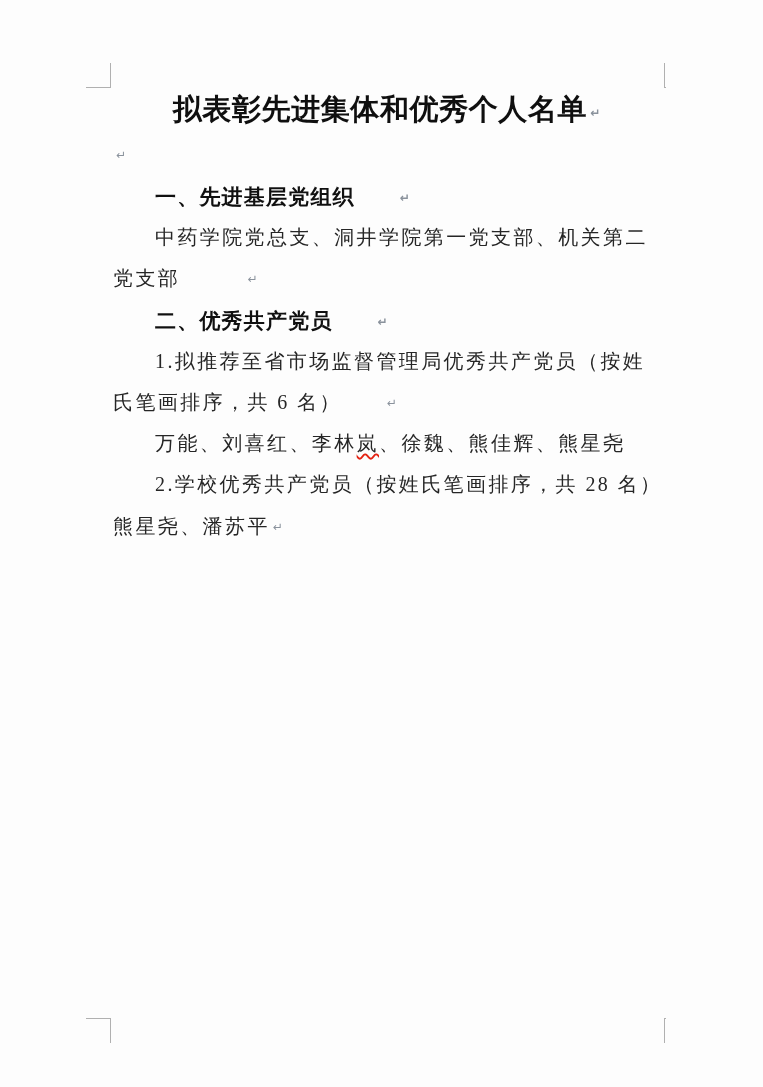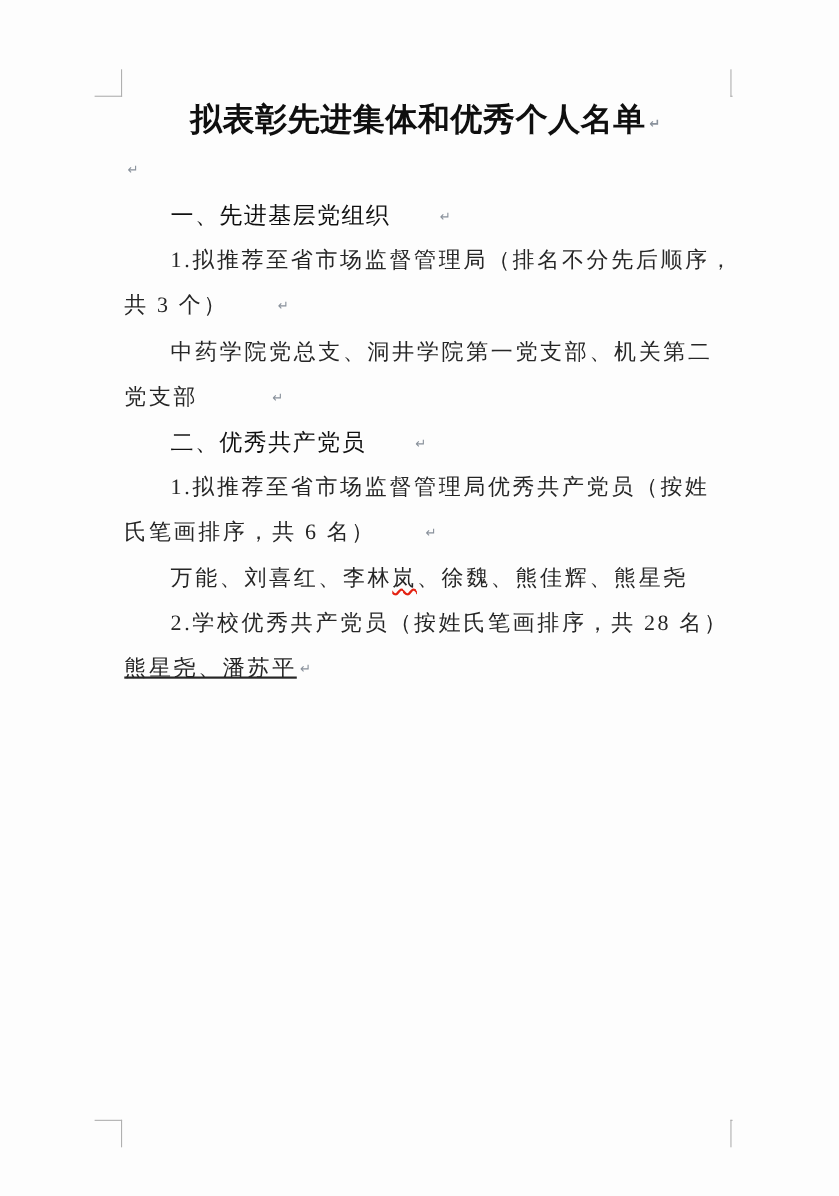--- a/index.html
+++ b/index.html
@@ -20,26 +20,26 @@
     text-align:center;
     font-size:29px;
     line-height:48px;
     font-weight:700;
     letter-spacing:.6px;
     color:#0f0f0f;
   }
   .blk.blank{text-indent:0;line-height:43px;}
   .blk.heading{
     font-family:"Liberation Sans","DejaVu Sans",sans-serif;
-    font-weight:400;
+    font-weight:700;
     font-size:21px;
     letter-spacing:1.2px;
     color:#101010;
   }
-  .blk.noindent{text-indent:0;text-decoration:underline;}
+  .blk.noindent{text-indent:0;}
   .mark{
     display:inline-block;
     color:#8a929c;
     font-size:12px;
     line-height:1;
     letter-spacing:0;
     margin-left:3px;
     transform:translateY(-2px);
     font-family:"DejaVu Sans",sans-serif;
   }
@@ -58,21 +58,20 @@
 
 <div class="page">
   <div class="crop tl"></div>
   <div class="crop tr"></div>
   <div class="crop bl"></div>
   <div class="crop br"></div>
   <div class="textarea">
       <p class="blk title">拟表彰先进集体和优秀个人名单<span class="mark">↵</span></p>
       <p class="blk blank"><span class="mark">↵</span></p>
       <p class="blk heading">一、先进基层党组织<span class="mark">↵</span></p>
-      <p class="blk para">1.拟推荐至省市场监督管理局（排名不分先后顺序，<br>共 3 个）<span class="mark">↵</span></p>
       <p class="blk para">中药学院党总支、洞井学院第一党支部、机关第二<br>党支部　<span class="mark">↵</span></p>
       <p class="blk heading">二、优秀共产党员<span class="mark">↵</span></p>
       <p class="blk para">1.拟推荐至省市场监督管理局优秀共产党员（按姓<br>氏笔画排序，共 6 名）<span class="mark">↵</span></p>
       <p class="blk para">万能、刘喜红、李林<span class="sq">岚</span>、徐魏、熊佳辉、熊星尧<span class="mark">↵</span></p>
       <p class="blk para">2.学校优秀共产党员（按姓氏笔画排序，共 28 名）<span class="mark">↵</span></p>
       <p class="blk para noindent">熊星尧、潘苏平<span class="mark">↵</span></p>
     </div>
 </div>
 
 </body></html>

